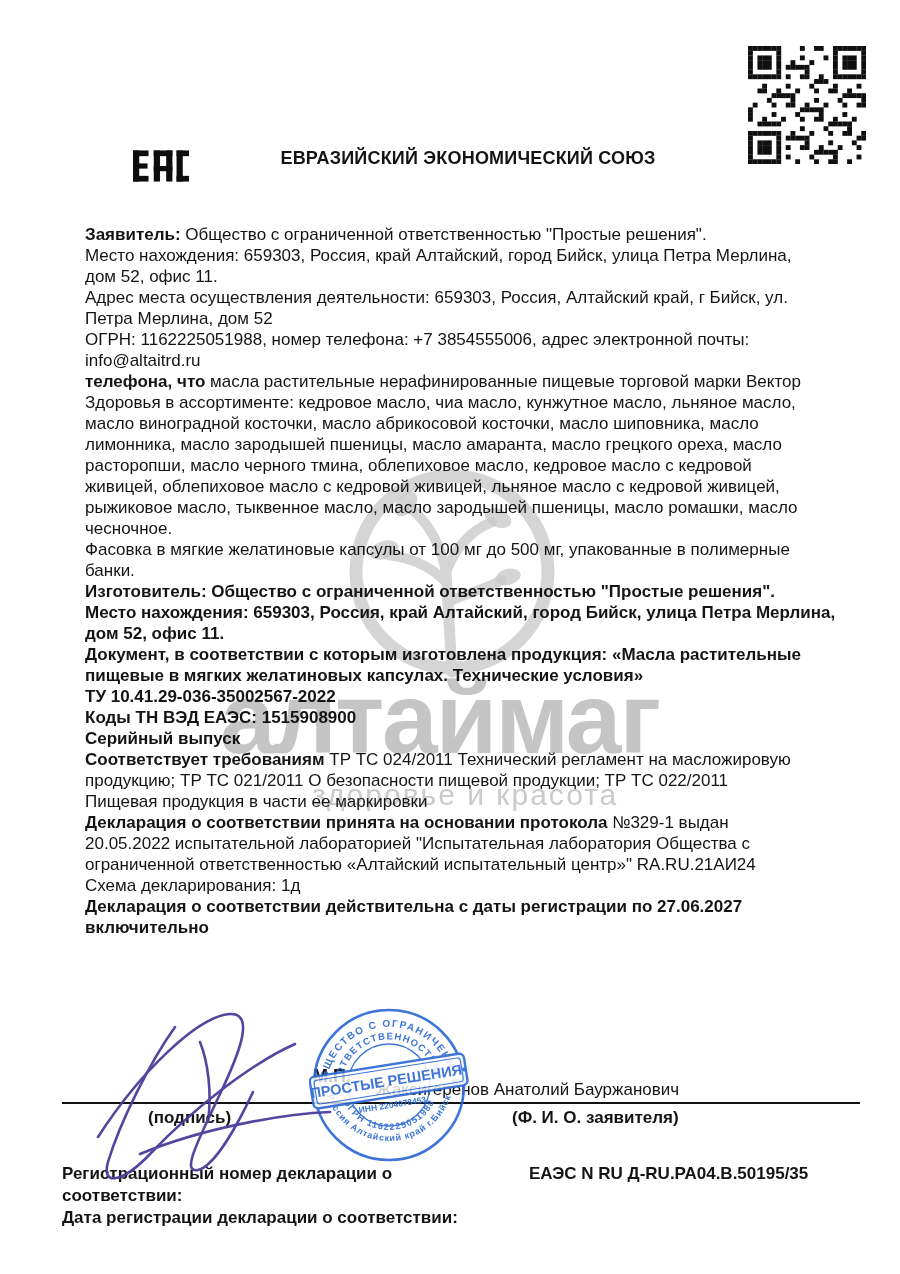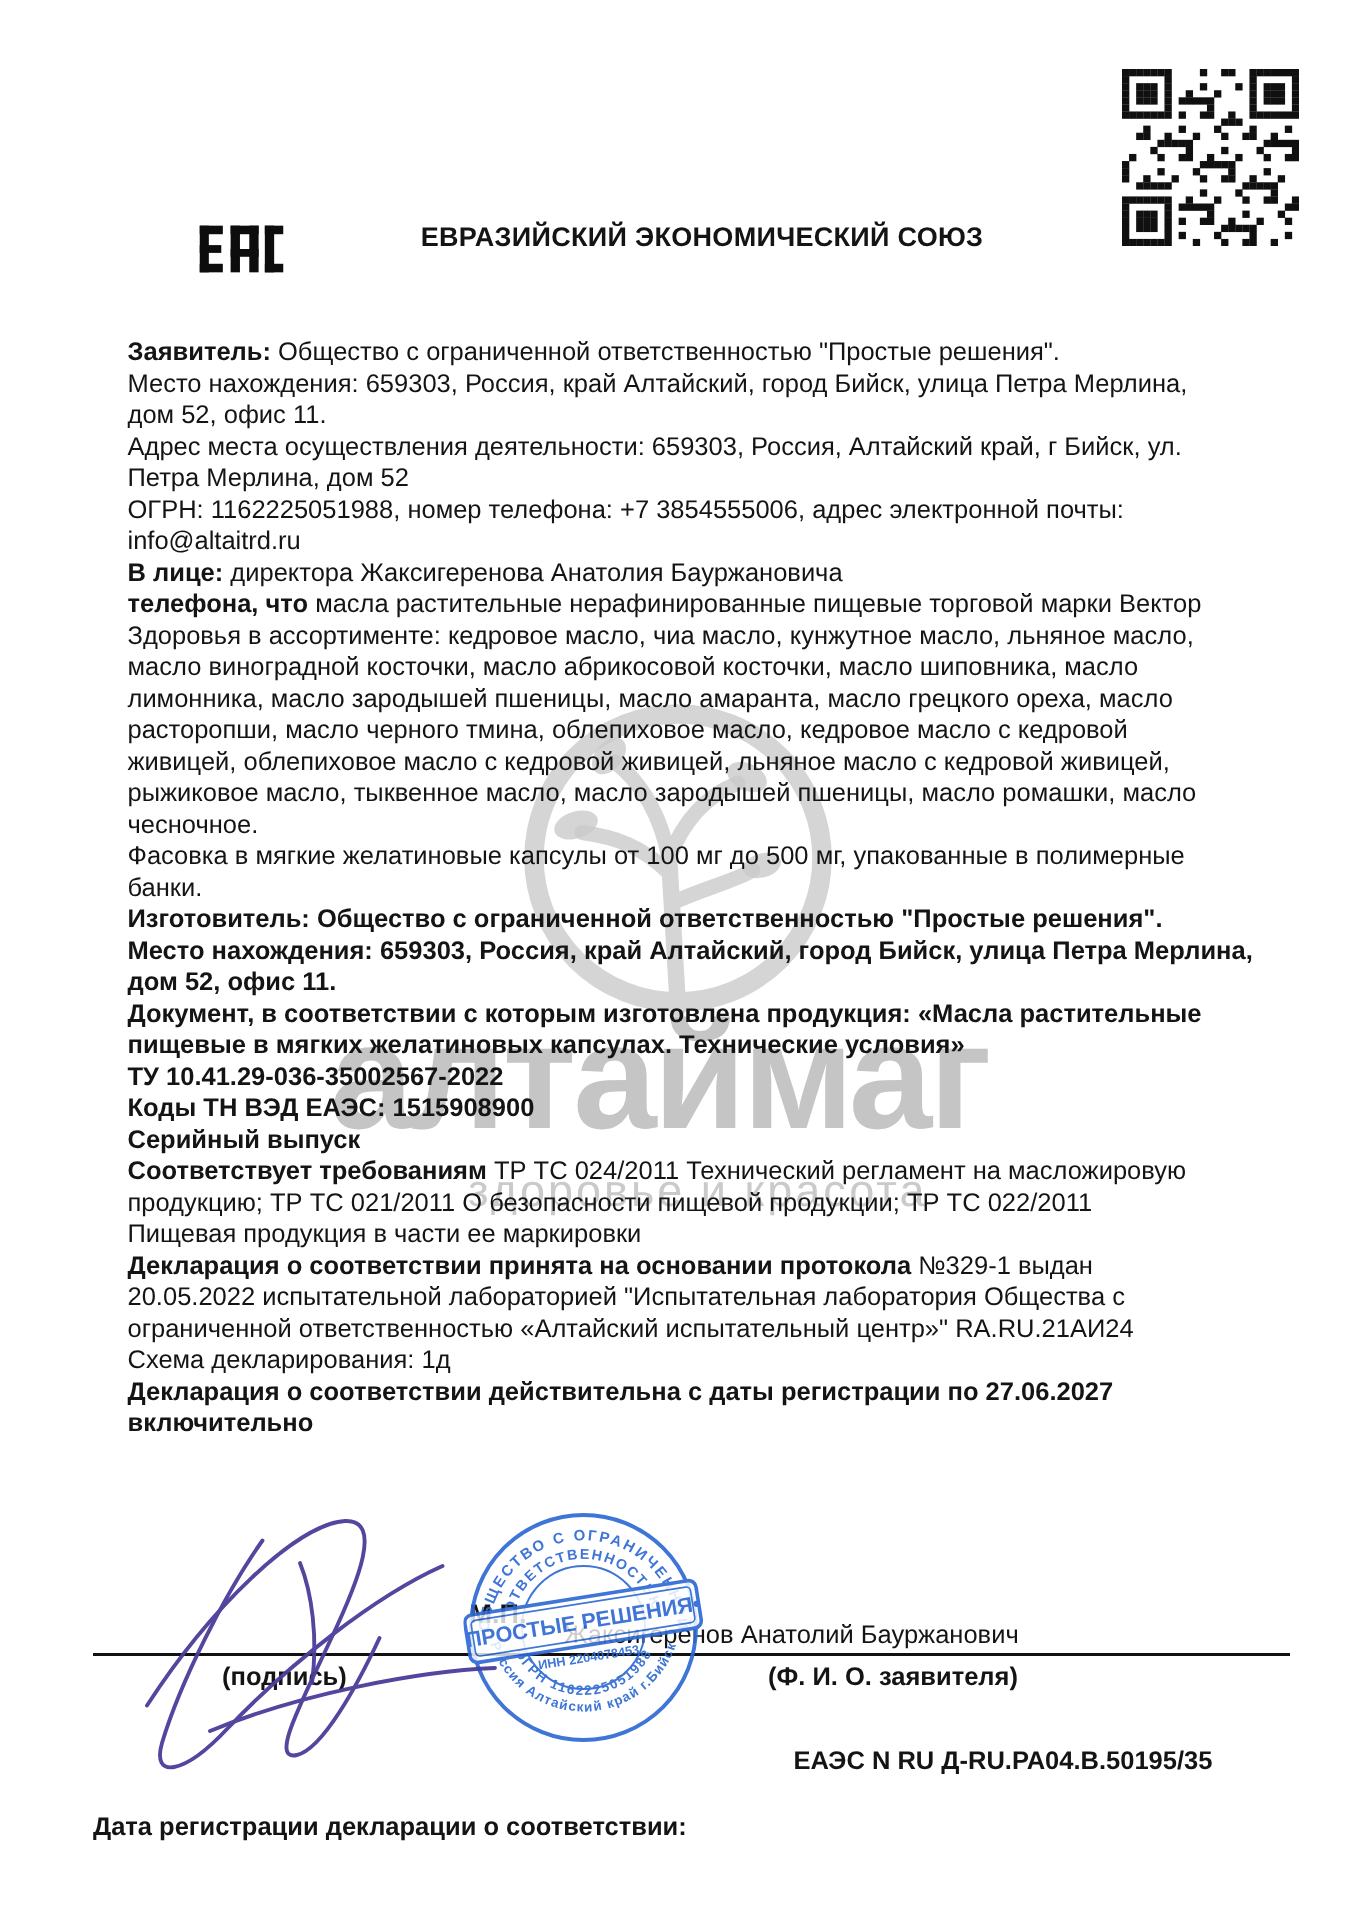--- a/index.html
+++ b/index.html
@@ -322,21 +322,20 @@
   </div>
 
   <div class="body-text">
     <p class="p-applicant"><b>Заявитель:</b><span class="txt"> Общество с ограниченной ответственностью "Простые решения".
 Место нахождения: 659303, Россия, край Алтайский, город Бийск, улица Петра Мерлина,
 дом 52, офис 11.
 Адрес места осуществления деятельности: 659303, Россия, Алтайский край, г Бийск, ул.
 Петра Мерлина, дом 52
 ОГРН: 1162225051988, номер телефона: +7 3854555006, адрес электронной почты:
 info@altaitrd.ru</span></p>
-    <p class="p-person"><b>В лице:</b><span class="txt"> директора Жаксигеренова Анатолия Бауржановича</span></p>
     <p class="p-declares"><b>телефона, что</b><span class="txt">  масла растительные нерафинированные пищевые торговой марки Вектор
 Здоровья в ассортименте: кедровое масло, чиа масло, кунжутное масло, льняное масло,
 масло виноградной косточки, масло абрикосовой косточки, масло шиповника, масло
 лимонника, масло зародышей пшеницы, масло амаранта, масло грецкого ореха, масло
 расторопши, масло черного тмина, облепиховое масло, кедровое масло с кедровой
 живицей, облепиховое масло с кедровой живицей, льняное масло с кедровой живицей,
 рыжиковое масло, тыквенное масло, масло зародышей пшеницы, масло ромашки, масло
 чесночное.
 Фасовка в мягкие желатиновые капсулы от 100 мг до 500 мг, упакованные в полимерные
 банки.</span></p>
@@ -396,16 +395,17 @@
     <svg width="262" height="190" viewBox="0 0 262 190">
       <g fill="none" stroke="#4a3d99" stroke-width="2.6" stroke-linecap="round">
         <path d="M18,135 C60,70 118,14 150,12 C175,11 160,50 140,92 C120,135 100,172 118,168 C135,164 158,122 173,90"></path>
         <path d="M95,25 C70,60 40,120 28,160 C21,184 42,182 72,150 C112,108 170,62 215,42"></path>
         <path d="M60,152 C120,127 200,112 250,110"></path>
         <path d="M120,40 C128,60 132,90 128,120"></path>
       </g>
     </svg>
   </div>
 
+  <div class="reg reg-num-label">Регистрационный номер декларации о соответствии:</div>
   <div class="reg reg-num-value">ЕАЭС N RU Д-RU.РА04.В.50195/35</div>
   <div class="reg reg-date-label">Дата регистрации декларации о соответствии:</div>
 
 </div>
 
 </body></html>

